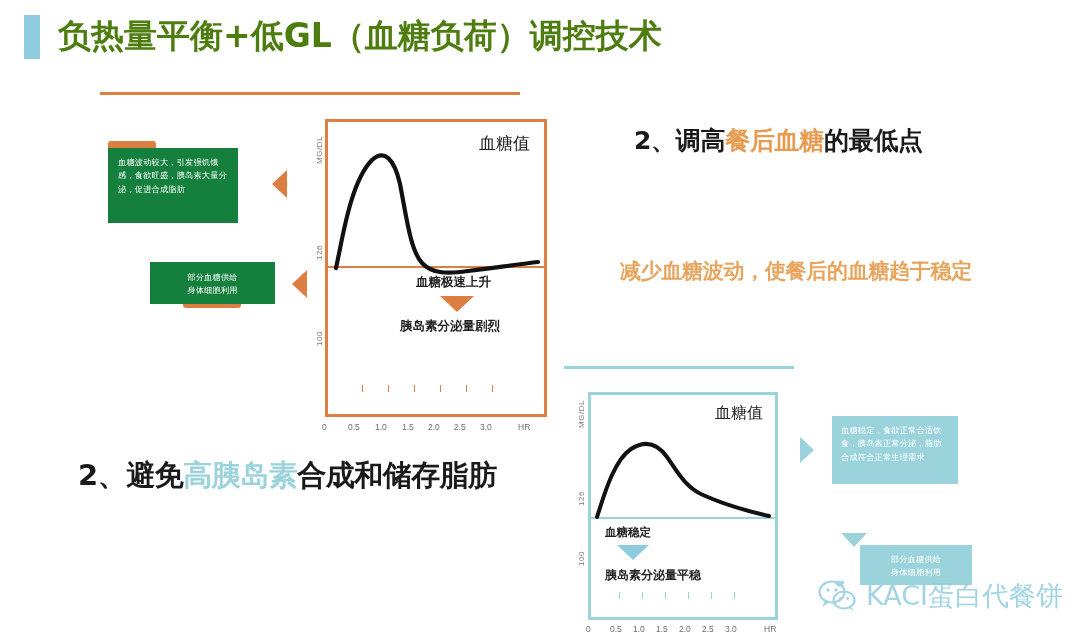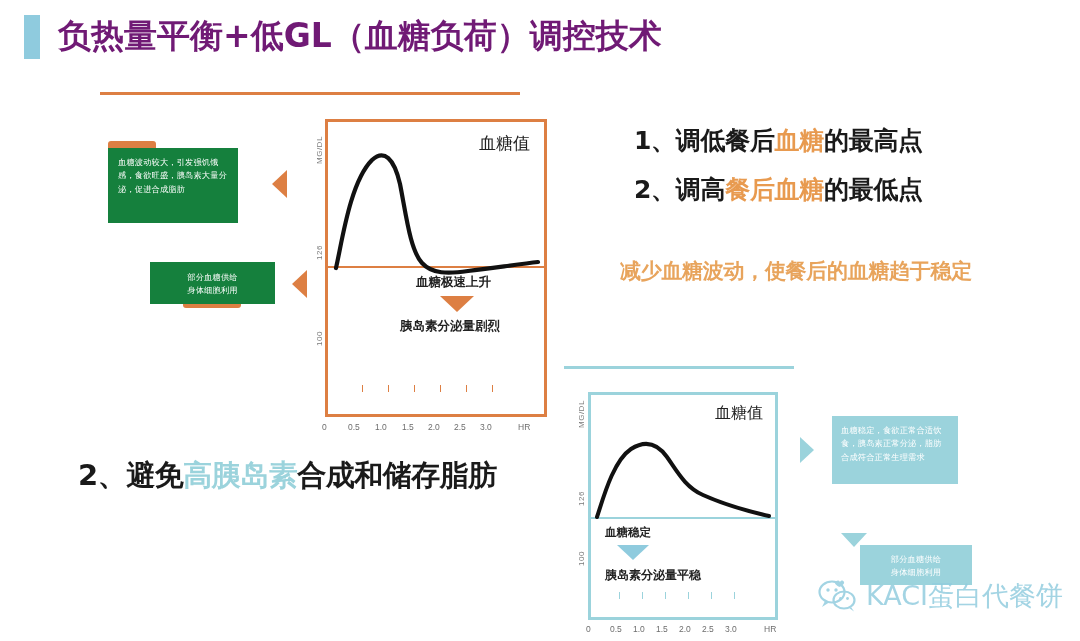--- a/index.html
+++ b/index.html
@@ -14,21 +14,21 @@
   
   .title-row {
     position:absolute; left:0; top:14px;
     display:flex; align-items:center;
   }
   .title-bar {
     width:16px; height:44px; background:#8FCBDE;
     margin-left:24px; margin-right:18px;
   }
   .title-text {
-    font-size:33px; font-weight:bold; color:#701a75;
+    font-size:33px; font-weight:bold; color:#4d7c0f;
     letter-spacing:0px; white-space:nowrap;
     font-family:"DejaVu Sans",sans-serif;
   }
 
   
   .chart1-wrap { position:absolute; left:100px; top:92px; width:455px; height:265px; }
   .rule-orange {
     position:absolute; left:0; top:0; width:420px; height:3px; background:#DD7F43;
   }
   .chart1-box {
@@ -268,21 +268,20 @@
 <div class="tri-left-o tri1"></div>
 
 <div class="obox obox2">
   <div class="obox-txt">部分血糖供给</div>
   <div class="obox-txt">身体细胞利用</div>
 </div>
 <div class="obox2-foot"></div>
 <div class="tri-left-o tri2"></div>
 
 <div class="rbullets">
-  <div class="rb-line"><span>1、</span><span>调低餐后</span><span class="hl-orange">血糖</span><span>的最高点</span></div>
   <div class="rb-line"><span>2、</span><span>调高</span><span class="hl-orange">餐后血糖</span><span>的最低点</span></div>
 </div>
 <div class="rsub">减少血糖波动，使餐后的血糖趋于稳定</div>
 
 <div class="bbullets">
   <div class="bb-line"><span>2、</span><span>避免</span><span class="hl-blue">高胰岛素</span><span>合成和储存脂肪</span></div>
 </div>
 
 <div class="chart2-wrap">
   <div class="rule-blue"></div>

